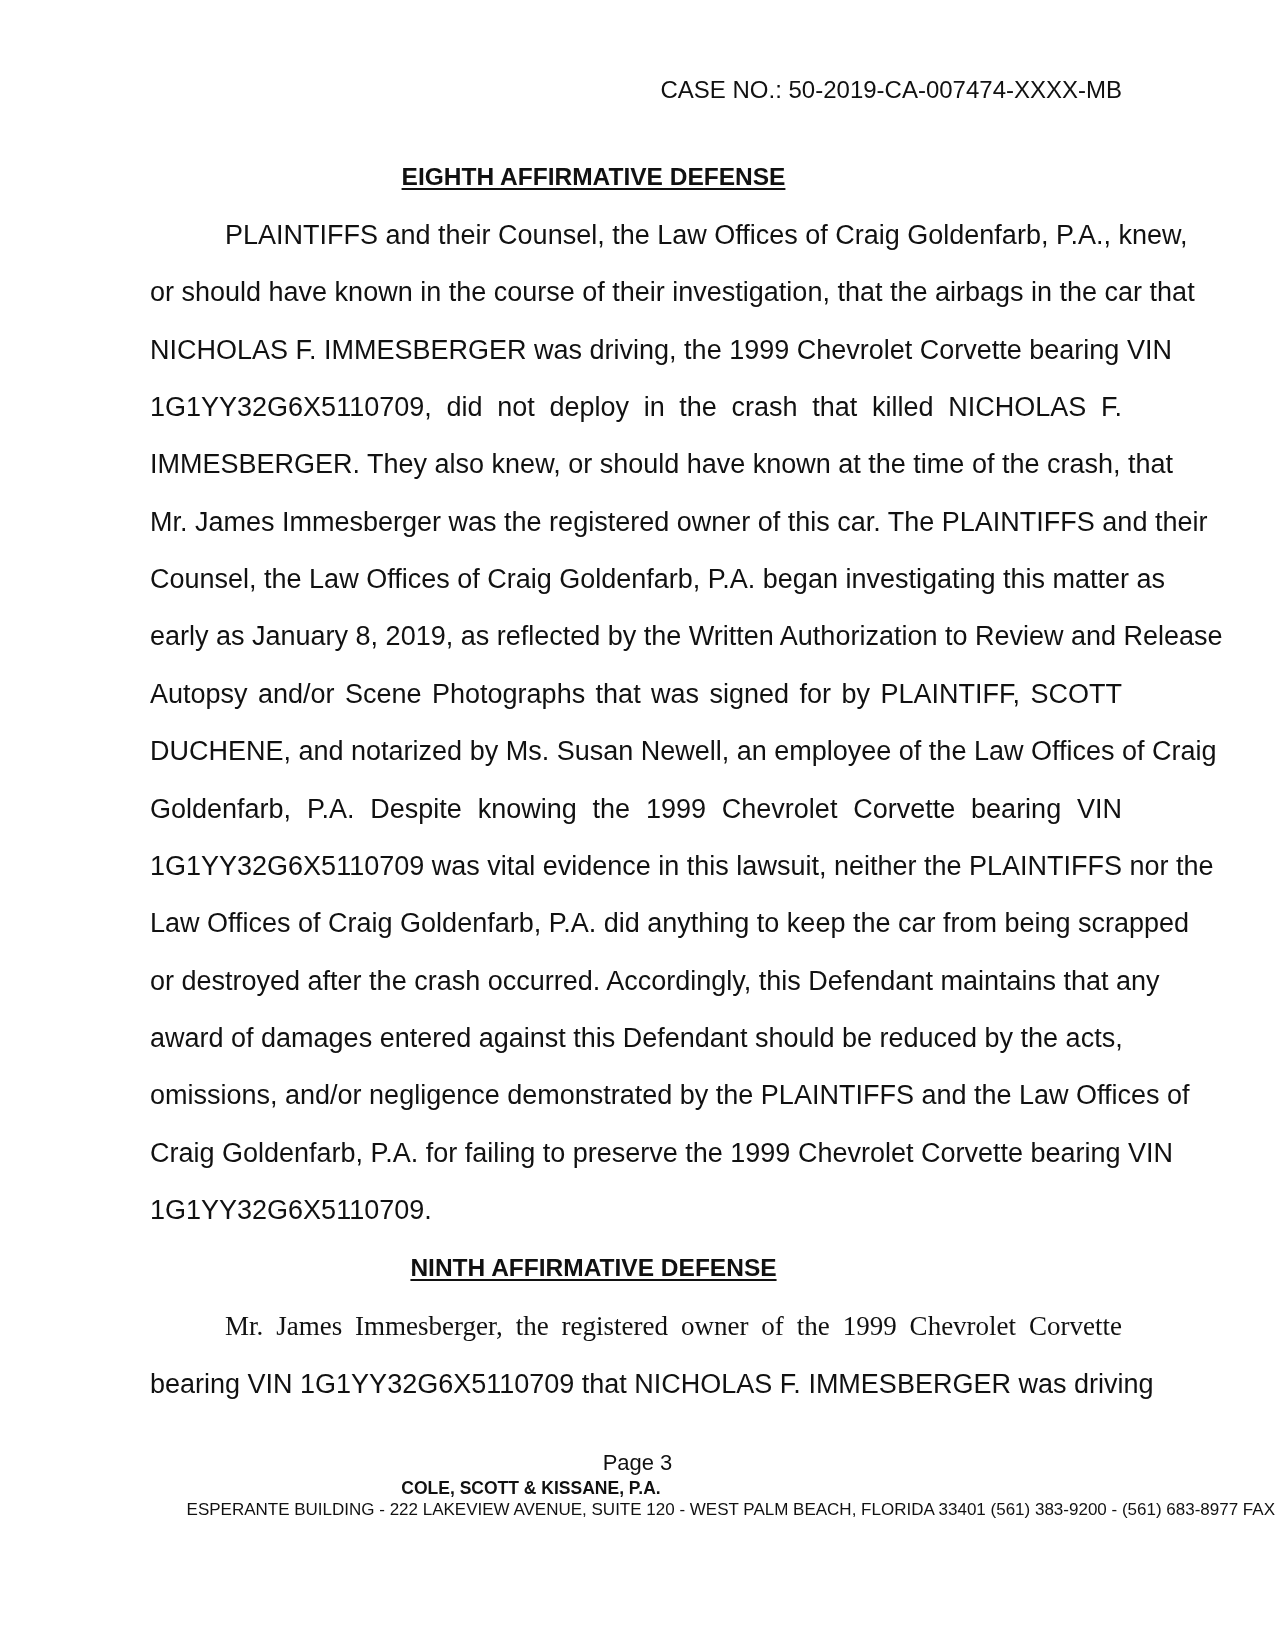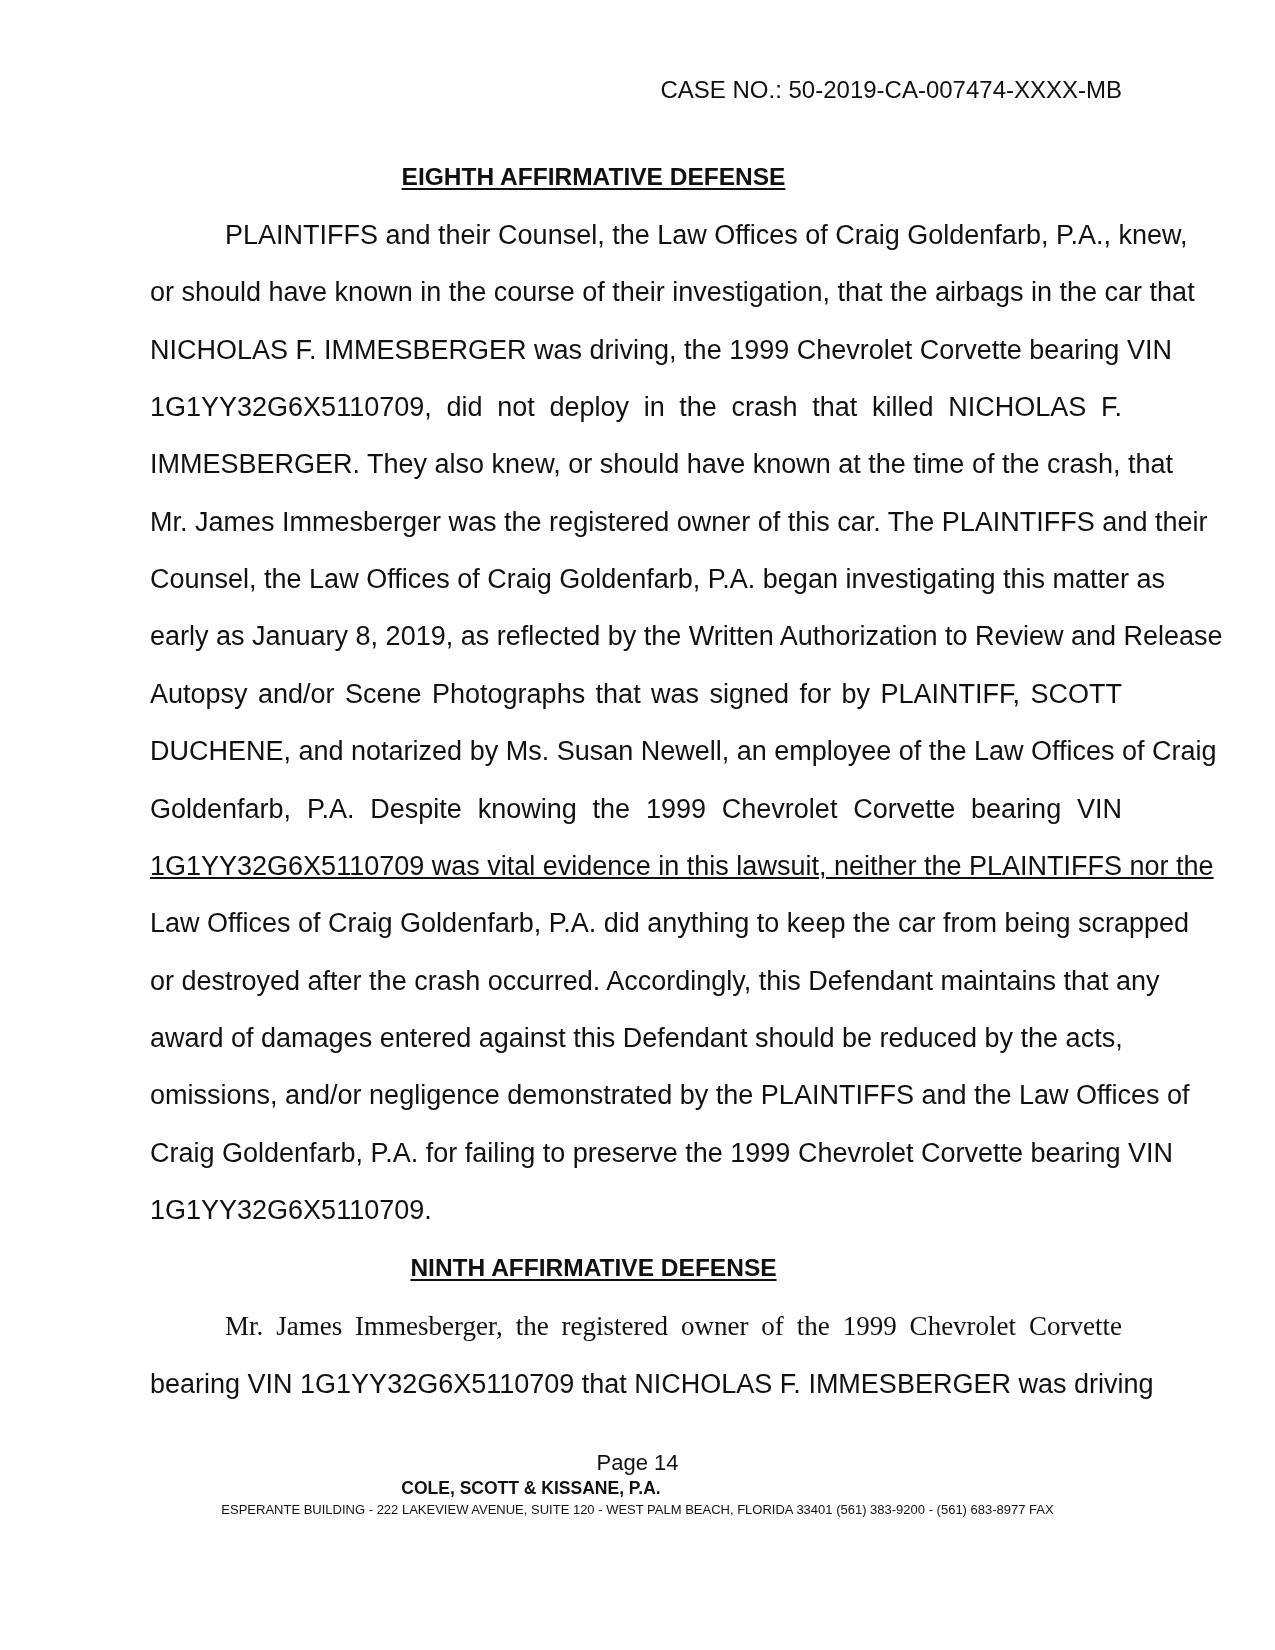--- a/index.html
+++ b/index.html
@@ -11,49 +11,49 @@
              font-size: 24.5px; line-height: 30px; }
   .heading span { text-decoration: underline; text-underline-offset: 3px; text-decoration-thickness: 2px; }
   .line { position: absolute; left: 150px; width: 972px; font-size: 27px; line-height: 30px;
           white-space: nowrap; text-align: justify; text-align-last: justify; }
   .line.indent { left: 225px; width: 897px; }
   .line.last { text-align-last: left; }
   .footer-page { position: absolute; left: 0; width: 1275px; top: 1449px; text-align: center;
                  font-size: 22px; line-height: 28px; }
   .footer-firm { position: absolute; left: 0; width: 1062px; top: 1477px; text-align: center;
                  font-size: 17.5px; font-weight: bold; line-height: 22px; }
-  .footer-addr { position: absolute; left: 0; width: 1275px; top: 1502px; text-align: center;
-                 font-size: 13px; line-height: 16px; white-space: nowrap; }
+  .footer-addr { position: absolute; left: 0; width: 1275px; top: 1502px; text-align: right;
+                 font-size: 17px; line-height: 16px; white-space: nowrap; }
 </style>
 </head>
 <body>
 
 <div class="case-no">CASE NO.:  50-2019-CA-007474-XXXX-MB</div>
 
 <div class="heading" style="top:162px;"><span>EIGHTH AFFIRMATIVE DEFENSE</span></div>
 
 <div class="line indent" style="top:220px;">PLAINTIFFS and their Counsel, the Law Offices of Craig Goldenfarb, P.A., knew,</div>
 <div class="line" style="top:277px;">or should have known in the course of their investigation, that the airbags in the car that</div>
 <div class="line" style="top:335px;">NICHOLAS F. IMMESBERGER was driving, the 1999 Chevrolet Corvette bearing VIN</div>
 <div class="line" style="top:392px;">1G1YY32G6X5110709, did not deploy in the crash that killed NICHOLAS F.</div>
 <div class="line" style="top:449px;">IMMESBERGER. They also knew, or should have known at the time of the crash, that</div>
 <div class="line" style="top:507px;">Mr. James Immesberger was the registered owner of this car. The PLAINTIFFS and their</div>
 <div class="line" style="top:564px;">Counsel, the Law Offices of Craig Goldenfarb, P.A. began investigating this matter as</div>
 <div class="line" style="top:621px;">early as January 8, 2019, as reflected by the Written Authorization to Review and Release</div>
 <div class="line" style="top:679px;">Autopsy and/or Scene Photographs that was signed for by PLAINTIFF, SCOTT</div>
 <div class="line" style="top:736px;">DUCHENE, and notarized by Ms. Susan Newell, an employee of the Law Offices of Craig</div>
 <div class="line" style="top:794px;">Goldenfarb, P.A. Despite knowing the 1999 Chevrolet Corvette bearing VIN</div>
-<div class="line" style="top:851px;text-decoration:underline;">1G1YY32G6X5110709 was vital evidence in this lawsuit, neither the PLAINTIFFS nor the</div>
+<div class="line" style="top:851px;">1G1YY32G6X5110709 was vital evidence in this lawsuit, neither the PLAINTIFFS nor the</div>
 <div class="line" style="top:908px;">Law Offices of Craig Goldenfarb, P.A. did anything to keep the car from being scrapped</div>
 <div class="line" style="top:966px;">or destroyed after the crash occurred. Accordingly, this Defendant maintains that any</div>
 <div class="line" style="top:1023px;">award of damages entered against this Defendant should be reduced by the acts,</div>
 <div class="line" style="top:1080px;">omissions, and/or negligence demonstrated by the PLAINTIFFS and the Law Offices of</div>
 <div class="line" style="top:1138px;">Craig Goldenfarb, P.A. for failing to preserve the 1999 Chevrolet Corvette bearing VIN</div>
 <div class="line last" style="top:1195px;">1G1YY32G6X5110709.</div>
 
 <div class="heading" style="top:1253px;"><span>NINTH AFFIRMATIVE DEFENSE</span></div>
 
 <div class="line indent" style="top:1311px;font-family:Liberation Serif, serif;">Mr. James Immesberger, the registered owner of the 1999 Chevrolet Corvette</div>
 <div class="line" style="top:1369px;">bearing VIN 1G1YY32G6X5110709 that NICHOLAS F. IMMESBERGER was driving</div>
 
-<div class="footer-page">Page 14</div>
+<div class="footer-page">Page 3</div>
 <div class="footer-firm">COLE, SCOTT &amp; KISSANE, P.A.</div>
 <div class="footer-addr">ESPERANTE BUILDING - 222 LAKEVIEW AVENUE, SUITE 120  - WEST PALM BEACH, FLORIDA 33401 (561) 383-9200 - (561) 683-8977 FAX</div>
 
 </body></html>

